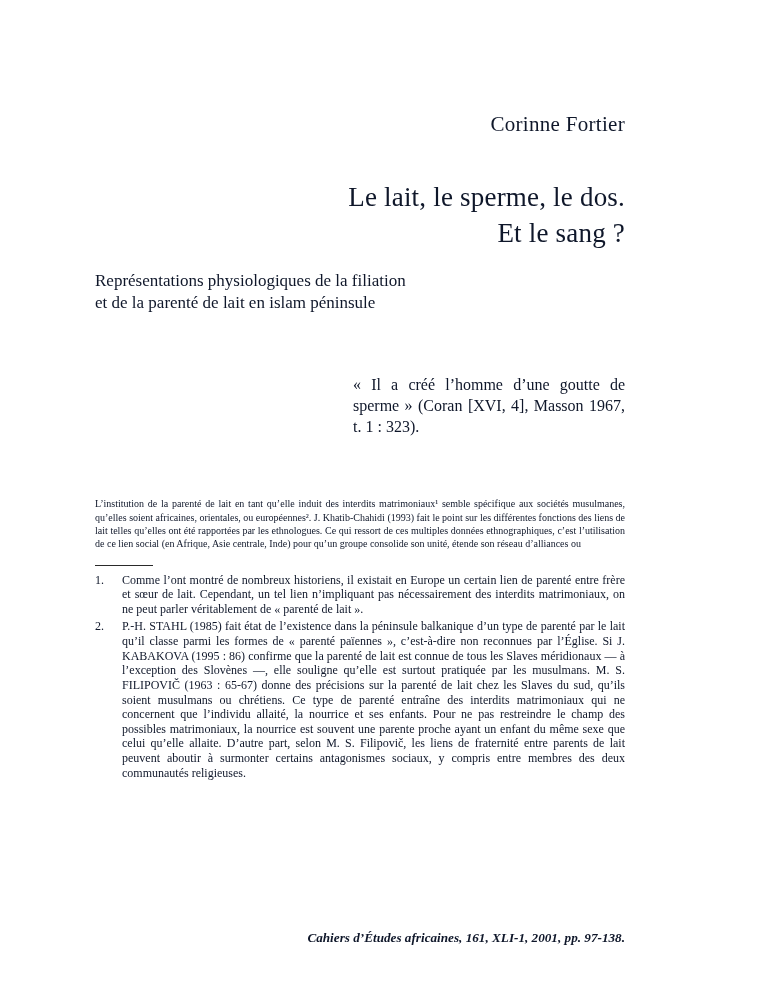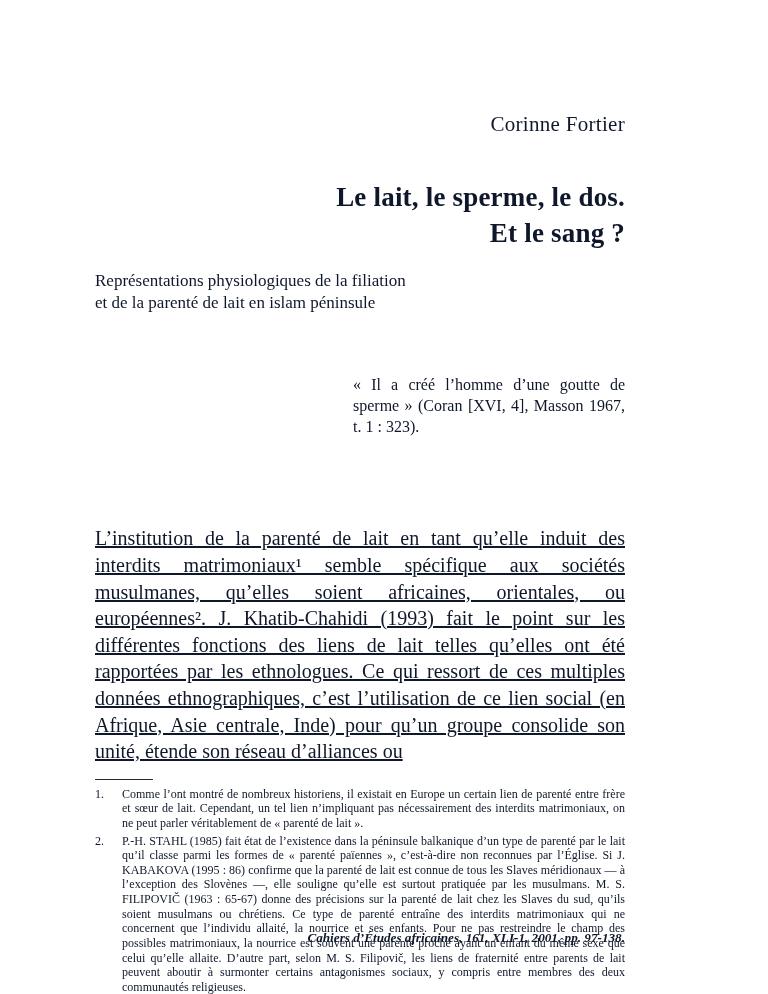--- a/index.html
+++ b/index.html
@@ -20,43 +20,42 @@
   }
   .author {
     text-align: right;
     font-size: 21px;
     letter-spacing: 0.3px;
   }
   .title {
     margin-top: 42px;
     text-align: right;
     font-size: 27px;
-    font-weight: bold;
+    font-weight: normal;
     line-height: 1.35;
     letter-spacing: 0.2px;
   }
   .subtitle {
     margin-top: 18px;
     font-size: 17px;
     line-height: 1.3;
   }
   .epigraph {
     margin-top: 60px;
     margin-left: auto;
     width: 272px;
     font-size: 16px;
     line-height: 1.32;
     text-align: justify;
   }
   .body-par {
-    margin-top: 88px;
-    font-size: 20px;
+    margin-top: 60px;
+    font-size: 10px;
     line-height: 1.33;
     text-align: justify;
-    text-decoration: underline;
   }
   .fn-rule {
     margin: 14px 0 7px 0;
     width: 58px;
     border: 0;
     border-top: 1px solid #2a2a2a;
   }
   .footnote {
     display: flex;
     font-size: 12px;

